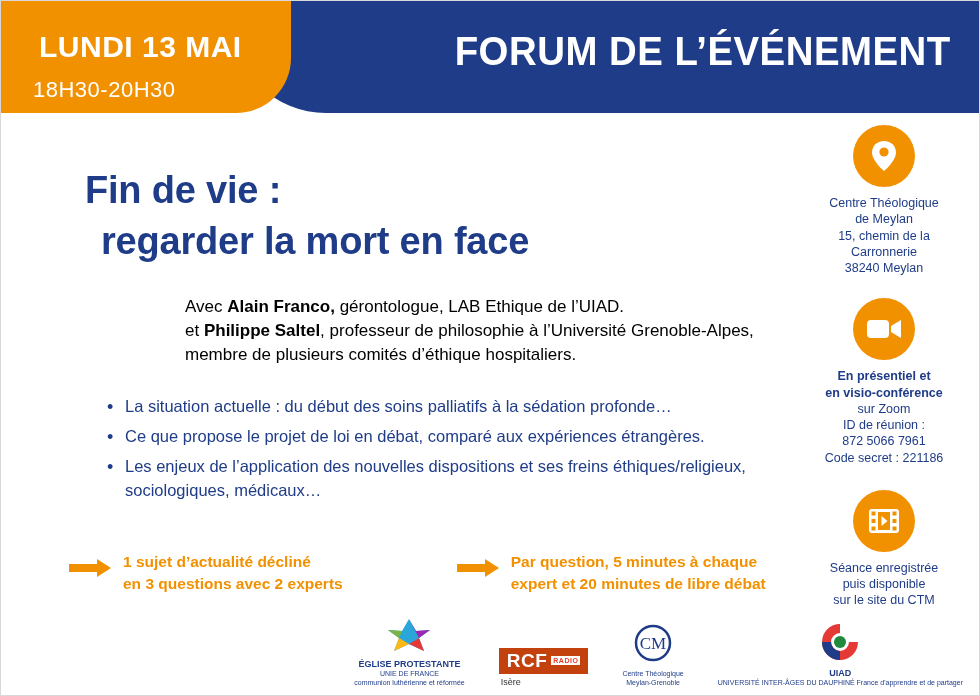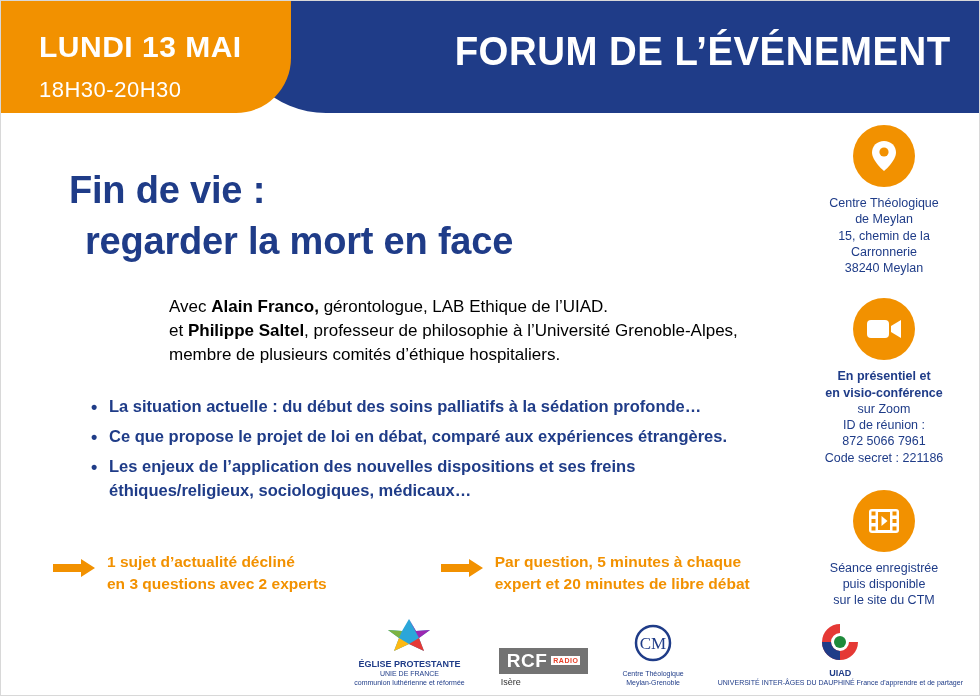--- a/index.html
+++ b/index.html
@@ -51,21 +51,21 @@
     top: 30px;
     color: #ffffff;
     font-size: 30px;
     font-weight: bold;
     letter-spacing: 0.5px;
     line-height: 1.05;
     z-index: 4;
   }
   .header-time {
     position: absolute;
-    left: 38px;
+    left: 32px;
     top: 76px;
     color: #ffffff;
     font-size: 22px;
     font-weight: normal;
     letter-spacing: 0.5px;
     z-index: 4;
   }
   .header-title {
     position: absolute;
     right: 30px;
@@ -77,21 +77,21 @@
     font-family: "Liberation Sans", sans-serif;
     transform: scaleX(0.96);
     transform-origin: right center;
     z-index: 4;
   }
 
   
   .main {
     position: absolute;
     top: 112px;
-    left: 0;
+    left: 16px;
     width: 790px;
     height: 500px;
   }
   .talk-title {
     position: absolute;
     left: 68px;
     top: 52px;
     color: #1F3C88;
     font-size: 38px;
     font-weight: bold;
@@ -114,21 +114,21 @@
   }
   .speakers b { font-weight: bold; }
 
   .bullets {
     position: absolute;
     left: 88px;
     top: 282px;
     width: 680px;
     color: #1F3C88;
     font-size: 16.5px;
-    font-weight: bold;
+    font-weight: normal;
     line-height: 1.45;
     list-style: none;
     margin: 0;
     padding: 0;
   }
   .bullets li {
     position: relative;
     padding-left: 20px;
     margin-bottom: 6px;
   }
@@ -229,21 +229,21 @@
   }
   .logo-caption .cap-main {
     font-size: 9px;
     font-weight: bold;
     display: block;
   }
   .logo-epudf-mark {
     display: flex;
   }
   .rcf-box {
-    background: #737373;
+    background: #c2410c;
     color: #ffffff;
     font-weight: bold;
     font-size: 19px;
     padding: 3px 8px 4px 8px;
     line-height: 1;
     letter-spacing: 0.5px;
     display: flex;
     align-items: center;
     gap: 4px;
   }

